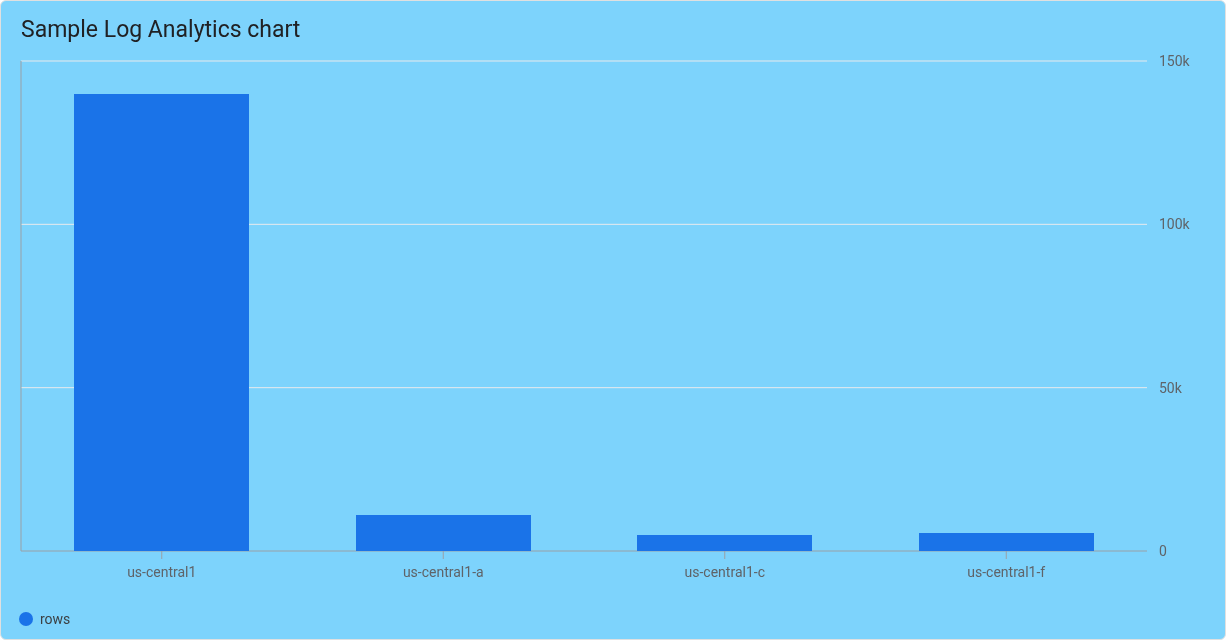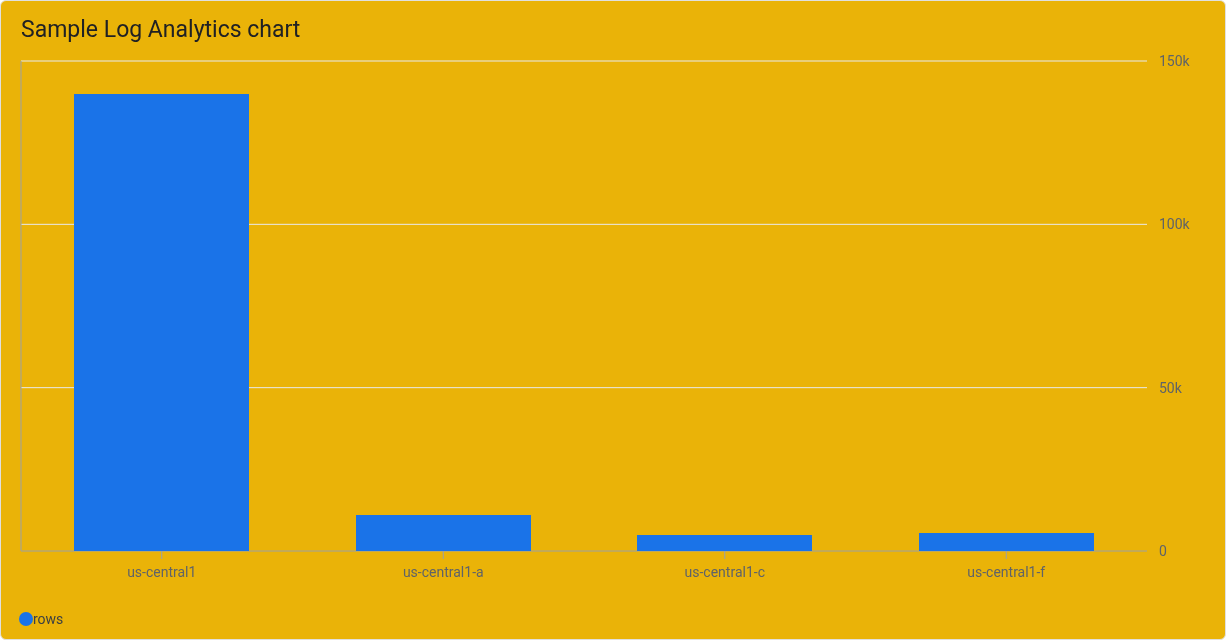--- a/index.html
+++ b/index.html
@@ -13,21 +13,21 @@
       width: 1226px;
       height: 640px;
       position: relative;
     }
     .card {
       border: 1px solid #e0e0e0;
       border-radius: 6px;
       margin: 0;
       width: 1226px;
       height: 640px;
-      background: #eab308;
+      background: #7dd3fc;
       display: flex;
       flex-direction: column;
       padding: 0;
     }
     .title {
       font-size: 23px;
       font-weight: 400;
       color: #202124;
       padding: 15px 20px 8px 20px;
     }
@@ -36,21 +36,21 @@
       position: relative;
       padding: 0 0 0 0;
     }
     .chart-svg {
       display: block;
     }
     .legend {
       display: flex;
       align-items: center;
       padding: 6px 18px 12px 18px;
-      gap: 0;
+      gap: 7px;
     }
     .legend-dot {
       width: 14px;
       height: 14px;
       border-radius: 50%;
       display: inline-block;
     }
     .legend-label {
       font-size: 14px;
       color: #3c4043;

